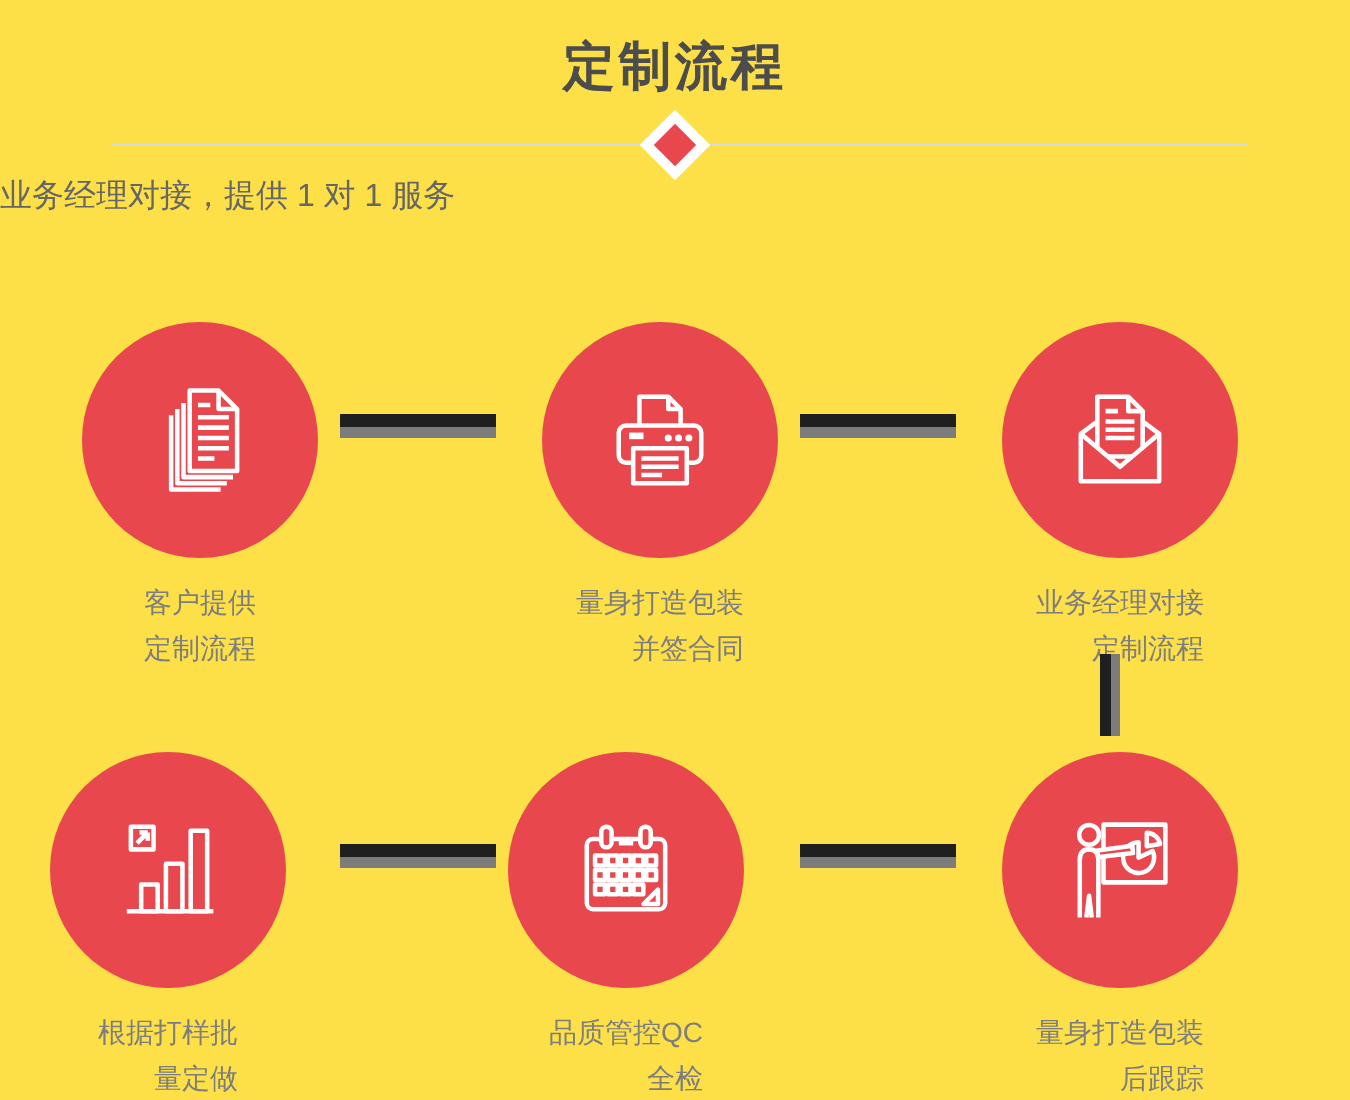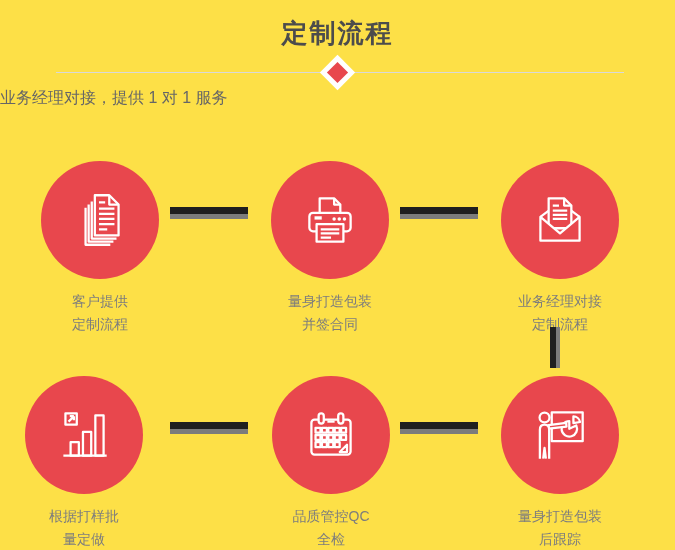--- a/index.html
+++ b/index.html
@@ -24,21 +24,21 @@
     font-size:16px;color:#666666;
   }
   .step{position:absolute;width:150px;text-align:center;}
   .circle{
     width:118px;height:118px;border-radius:50%;background:#e8474d;
     margin:0 auto;display:flex;align-items:center;justify-content:center;
   }
   .circle svg{display:block;}
   .label{
     margin-top:11px;font-size:14px;line-height:23px;color:#7d7d7d;
-    display:inline-block;text-align:center;
+    display:inline-block;text-align:right;
   }
   .hbar{
     position:absolute;width:78px;height:12px;
     background:linear-gradient(to bottom,#1f1f1f 0 55%,#7c7c7c 55% 100%);
   }
   .vbar{
     position:absolute;width:10px;height:41px;
     background:linear-gradient(to right,#1f1f1f 0 55%,#7c7c7c 55% 100%);
   }
 </style>
@@ -117,21 +117,21 @@
         <rect x="14" y="11" width="11" height="11"></rect>
         <path d="M17,19 L22,14 M18.2,13.8 H22.2 M22.2,13.8 V17.8"></path>
       </svg>
     </div>
     <div class="label">
       <span>根据打样批</span><br>
       <span>量定做</span>
     </div>
   </div>
 
-  <div class="step" style="left:256px;top:376px">
+  <div class="step" style="left:238px;top:376px">
     <div class="circle">
       <svg width="66" height="66" viewBox="0 0 64 64" fill="none" stroke="#ffffff" stroke-width="2.2" stroke-linejoin="round">
         <rect x="13" y="17" width="38" height="34" rx="3"></rect>
         <rect x="20" y="11" width="5" height="10" rx="2.5" fill="#e8474d"></rect>
         <rect x="39" y="11" width="5" height="10" rx="2.5" fill="#e8474d"></rect>
         <path d="M28.5,19 H35.5"></path>
         <rect x="17" y="25" width="4.8" height="4.8"></rect>
           <rect x="23.2" y="25" width="4.8" height="4.8"></rect>
           <rect x="29.4" y="25" width="4.8" height="4.8"></rect>
           <rect x="35.6" y="25" width="4.8" height="4.8"></rect>

